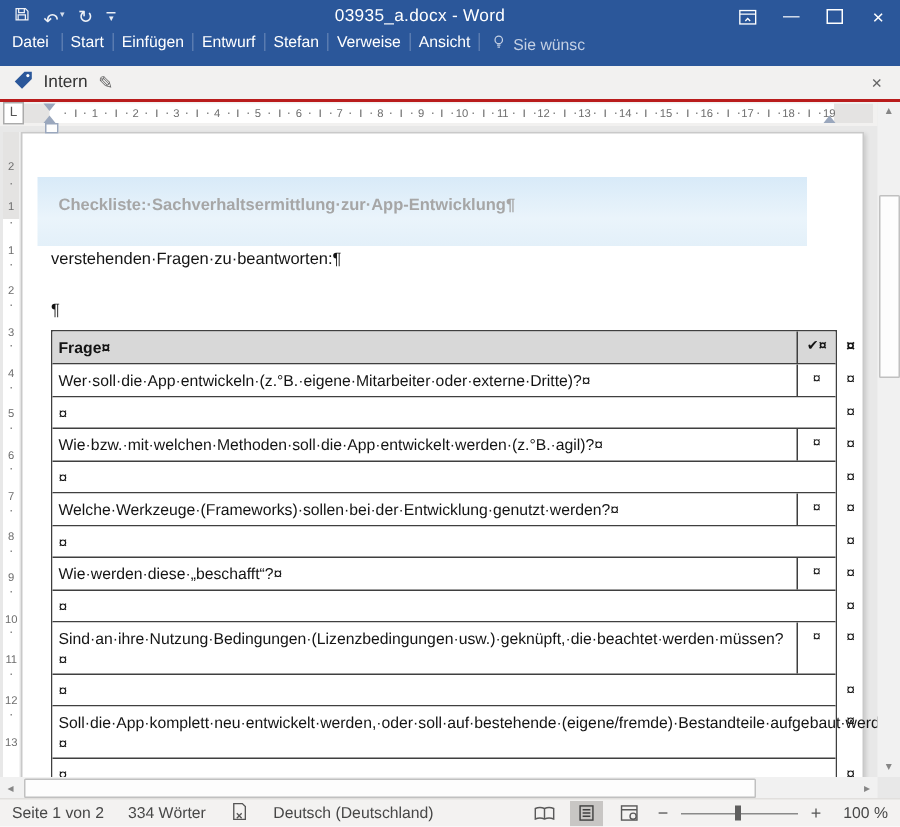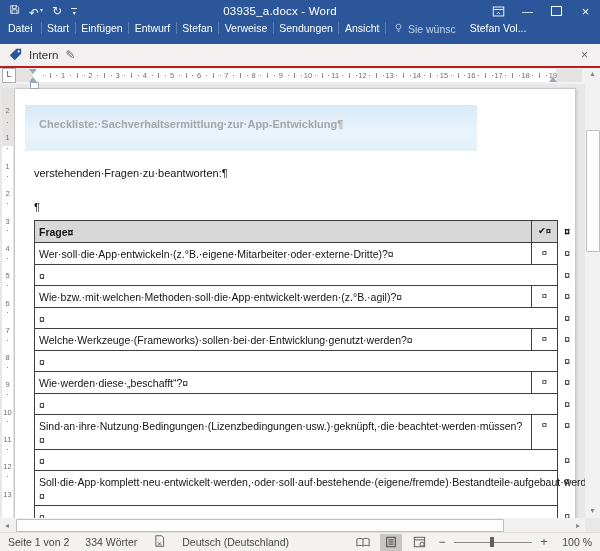--- a/index.html
+++ b/index.html
@@ -46,21 +46,21 @@
 
   
   .vruler{position:absolute;left:2px;top:88px;width:11px;height:430px;background:#fff;z-index:5;overflow:hidden}
   .vruler .vcap{position:absolute;left:0;right:0;top:0;height:58px;background:#e4e3e2}
   .vr-num{position:absolute;left:0;width:11px;text-align:center;font-size:7.5px;color:#6e6e6e;line-height:9px}
   .vr-dot{position:absolute;left:5px;width:1px;height:1px;background:#8a8a8a}
 
   
   .doc-area{position:absolute;left:0;top:84px;width:585px;height:434px;overflow:hidden}
   .page{position:absolute;left:14px;top:4px;width:560px;height:520px;background:#fff;border:1px solid #c9c9c9;box-shadow:1px 1px 3px rgba(0,0,0,.14)}
-  .banner{position:absolute;left:10px;top:16px;width:452px;height:46px;background:linear-gradient(180deg,#d8eaf8 0%,#eaf4fb 60%,#e3f0f9 100%)}
+  .banner{position:absolute;left:10px;top:29px;width:513px;height:46px;background:linear-gradient(180deg,#d8eaf8 0%,#eaf4fb 60%,#e3f0f9 100%)}
   .doc-heading{position:absolute;left:14px;top:13px;font-size:11px;font-weight:bold;color:#a6a6a6;white-space:nowrap}
   .intro{position:absolute;left:19px;top:76px;width:535px;font-size:11px;color:#141414;line-height:16px}
   .intro span{display:block;white-space:nowrap}
   .p-empty{position:absolute;left:19px;top:112px;font-size:11px;color:#141414}
 
   .wtable{position:absolute;left:19px;top:131px;width:522px;border:1px solid #3f3f3f;font-size:10.5px;color:#141414}
   .trow{position:relative;display:flex;border-bottom:1px solid #3f3f3f;min-height:21px;background:#fff}
   .trow.empty{min-height:20px}
   .trow.theader{background:#d8d8d8;font-weight:bold}
   .tcell.main{flex:1;padding:4px 4px 2px 4px;line-height:14px}
@@ -128,32 +128,30 @@
     </div>
   </div>
 
   <div class="ribbon-tabs">
     <div class="rtab">Datei</div>
     <div class="rtab">Start</div>
     <div class="rtab">Einfügen</div>
     <div class="rtab">Entwurf</div>
     <div class="rtab">Stefan</div>
     <div class="rtab">Verweise</div>
-    <div class="rtab">Sendungen</div>
     <div class="rtab">Ansicht</div>
     <div class="tellme">
       <span>
         <svg width="11" height="12" viewBox="0 0 16 16" fill="none" stroke="#c4d0e4" stroke-width="1.2">
           <circle cx="8" cy="6" r="3.6"></circle>
             <path d="M6.3 11h3.4M6.8 13h2.4"></path>
         </svg>
       </span>
       <span>Sie wünsc</span>
     </div>
-    <div class="account">Stefan Vol...</div>
     <div class="share-btn">
       
       
     </div>
   </div>
 
   <div class="sens-bar">
     <span>
       <svg width="13" height="13" viewBox="0 0 16 16">
         <path fill="#2b579a" d="M1 9L9 1h6v6L7 15z"></path>

